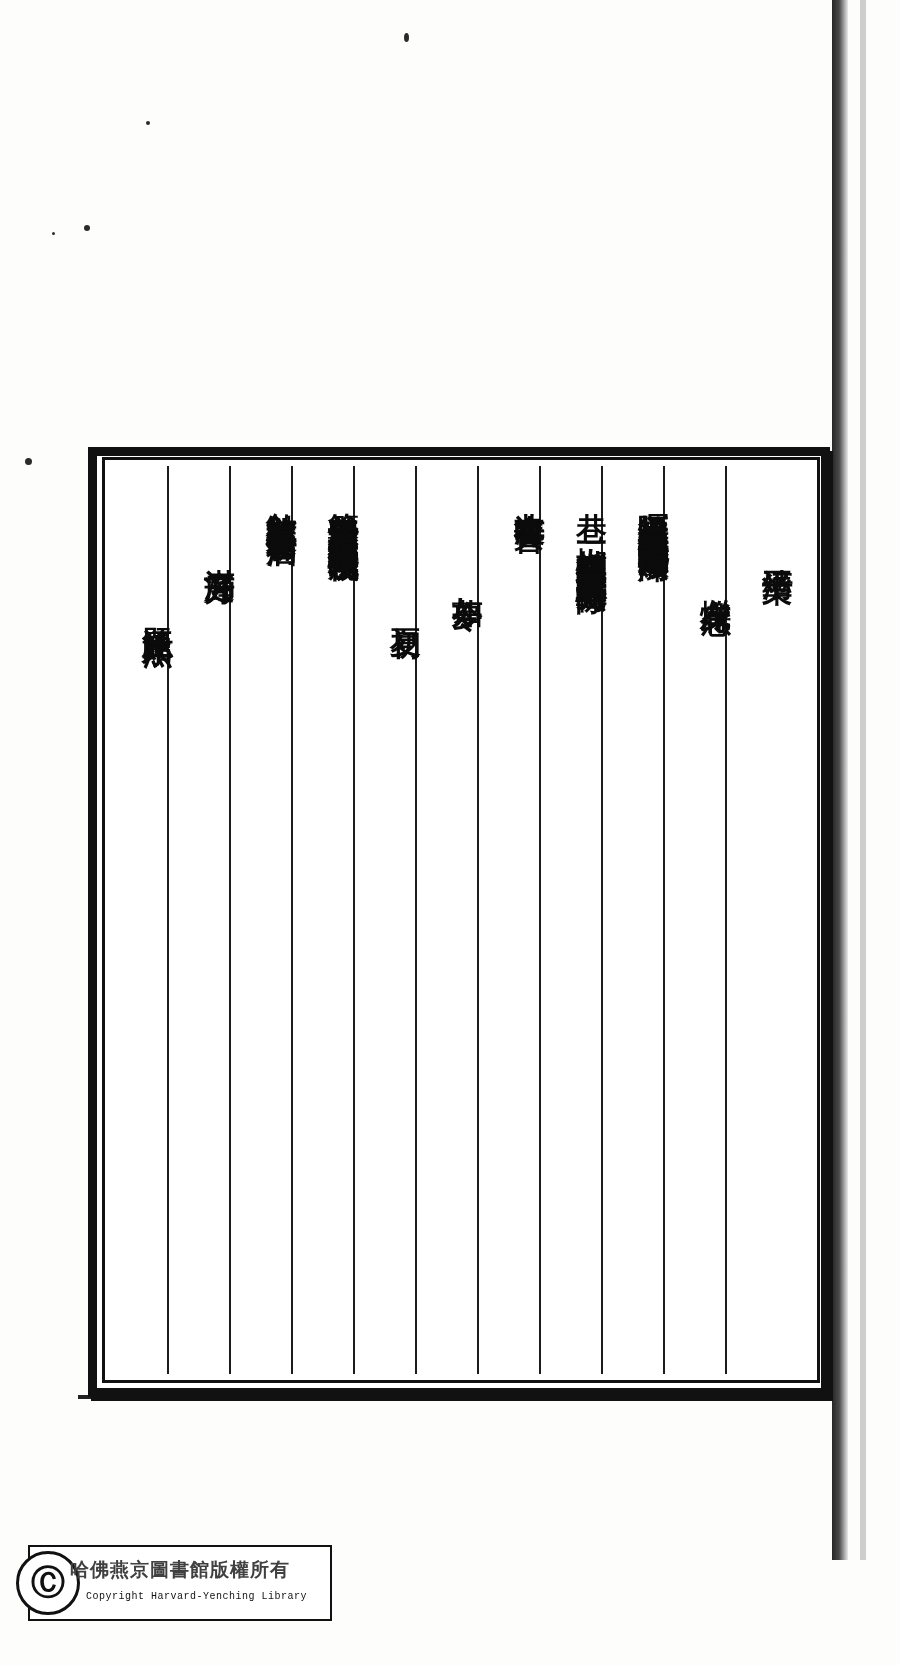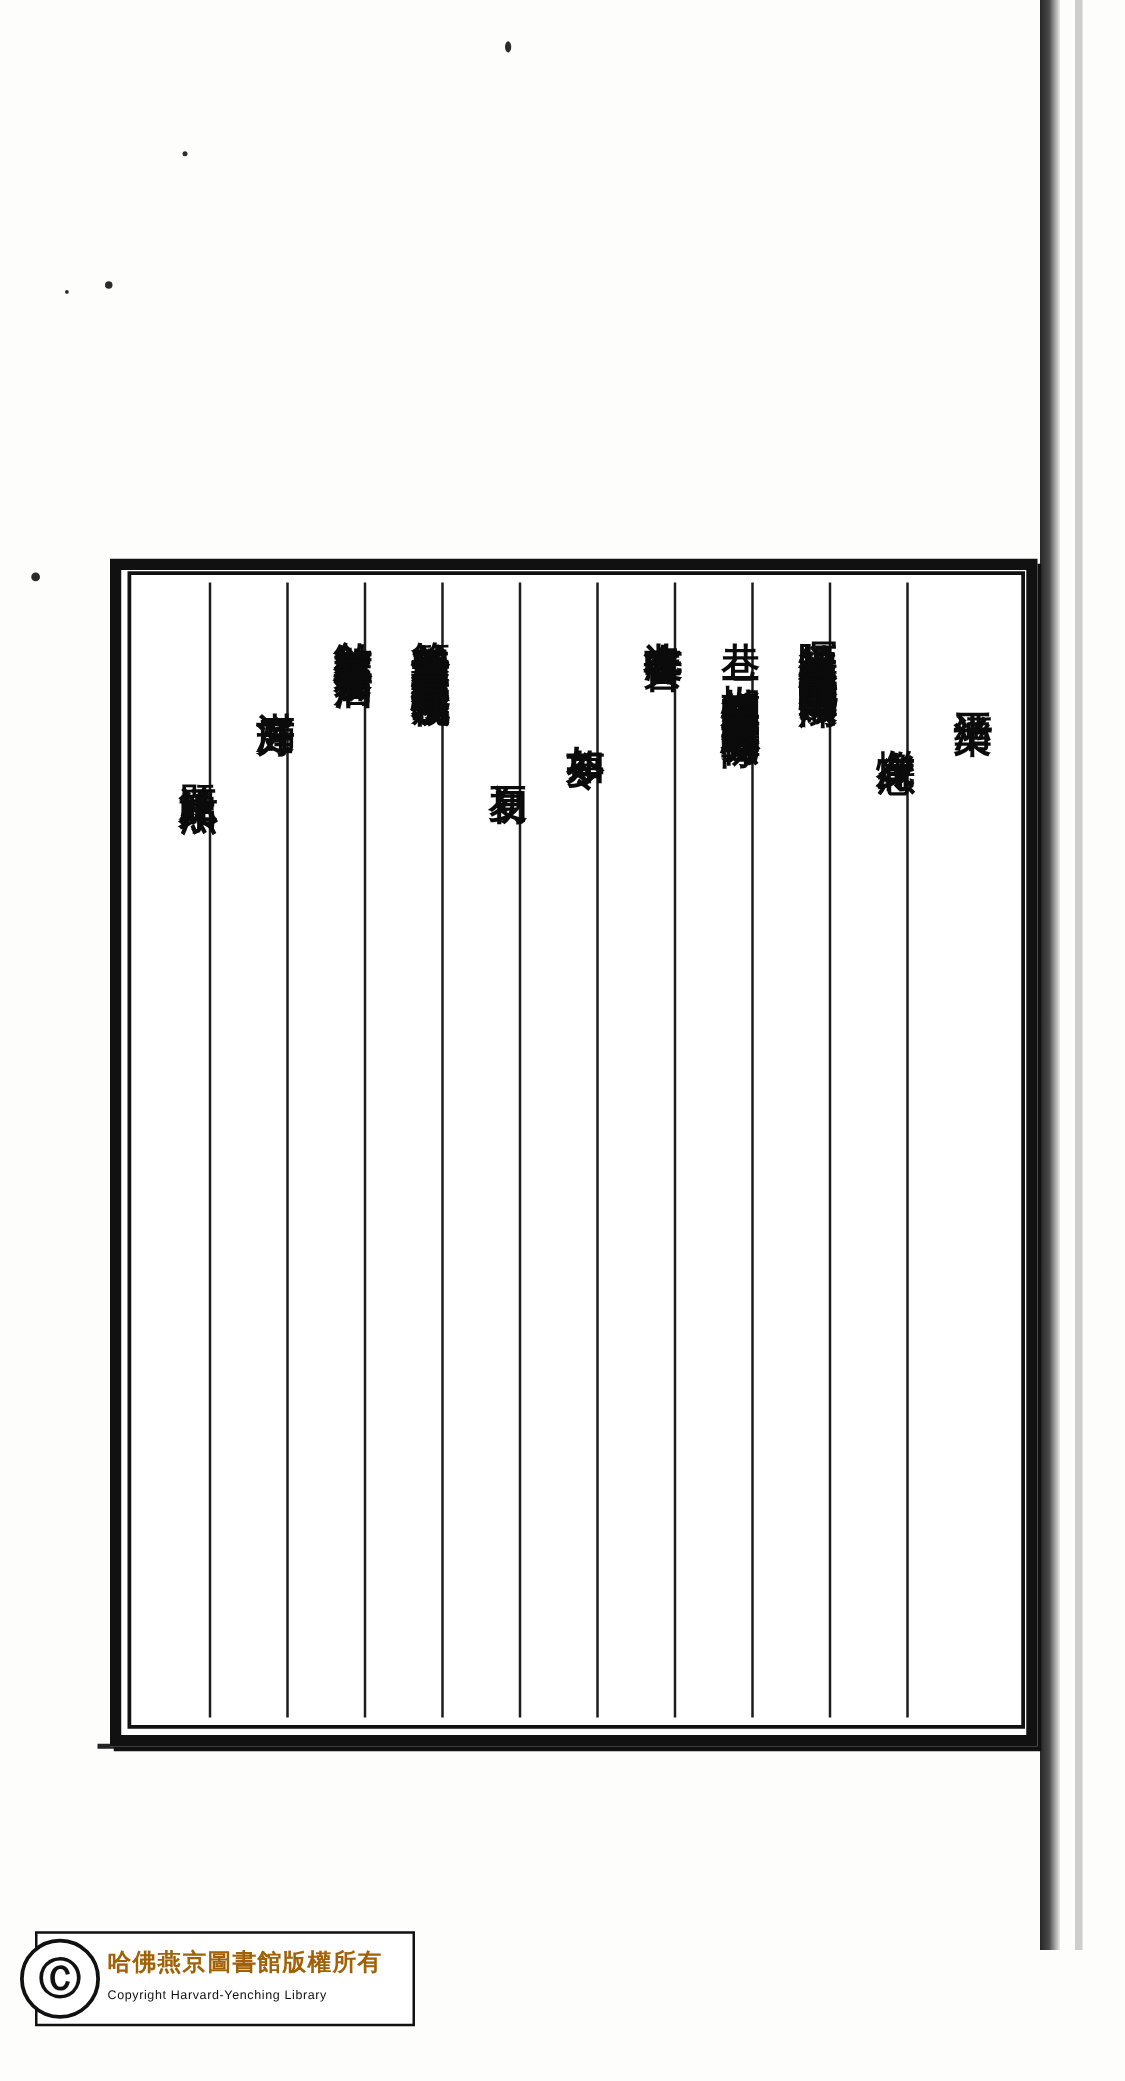--- a/index.html
+++ b/index.html
@@ -199,34 +199,34 @@
     display: flex;
     align-items: center;
     justify-content: center;
     font-family: "DejaVu Serif", serif;
     font-size: 34px;
     font-weight: 700;
     color: #111;
   }
   .stamp-cn {
     position: absolute;
-    left: 56px;
+    left: 40px;
     top: 10px;
     font-family: "DejaVu Serif", serif;
     font-size: 19px;
     font-weight: 700;
     letter-spacing: 1px;
-    color: #a16207;
+    color: #404040;
     white-space: nowrap;
   }
   .stamp-en {
     position: absolute;
     left: 56px;
     top: 44px;
-    font-family: Liberation Sans, sans-serif;
+    font-family: Liberation Mono, monospace;
     font-size: 10px;
     letter-spacing: .5px;
     color: #111;
     white-space: nowrap;
   }
 
   
   .tick {
     position: absolute;
     background: #222;

